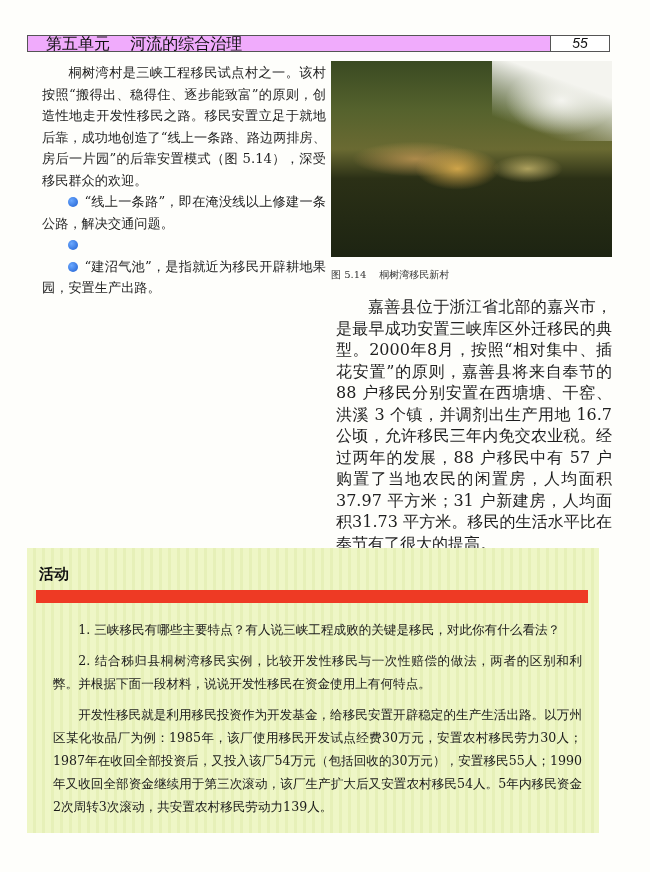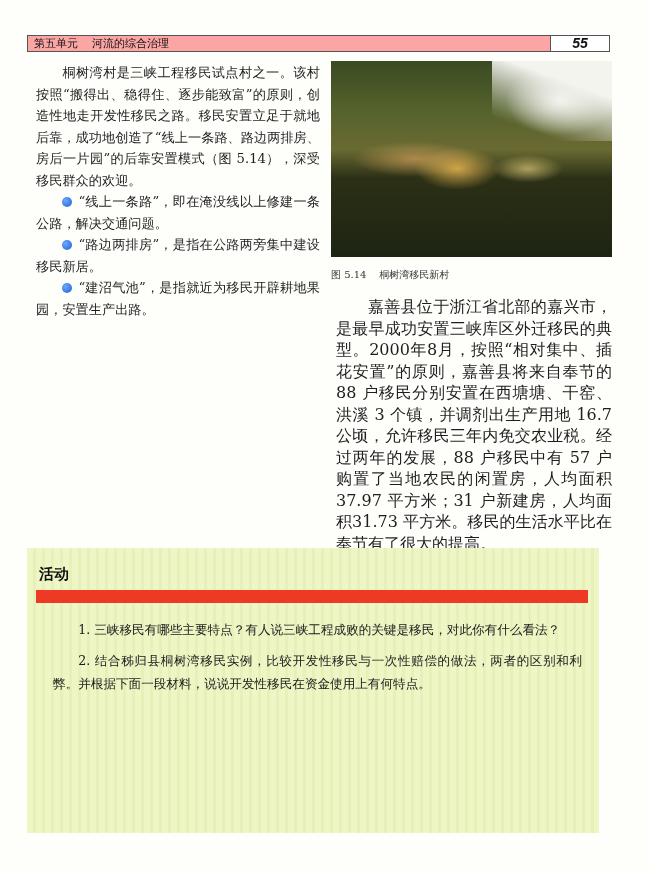--- a/index.html
+++ b/index.html
@@ -10,34 +10,34 @@
       overflow: hidden;
       font-family: "DejaVu Serif", "Liberation Serif", serif;
       color: #1e1e1e;
     }
     .header {
       position: absolute; left: 27px; top: 35px; width: 583px; height: 17px;
       display: flex; border: 1px solid #555;
       box-sizing: border-box;
     }
     .header-title {
-      flex: 1; background: #fca5a5;
+      flex: 1; background: #f0abfc;
       font-family: "DejaVu Sans", "Liberation Sans", sans-serif;
-      font-size: 11px; line-height: 15px; padding-left: 6px;
+      font-size: 16px; line-height: 15px; padding-left: 18px;
       color: #111; white-space: pre;
     }
     .header-page {
       width: 58px; background: #fff; border-left: 1px solid #555;
       text-align: center;
       font-family: "Liberation Sans", "DejaVu Sans", sans-serif;
-      font-weight: bold; font-style: italic; font-size: 14px; line-height: 15px;
+      font-weight: normal; font-style: italic; font-size: 14px; line-height: 15px;
       color: #111;
     }
     .col-left {
-      position: absolute; left: 36px; top: 62px; width: 284px;
+      position: absolute; left: 42px; top: 62px; width: 284px;
       font-size: 13.2px; line-height: 21.5px; text-align: justify;
     }
     .col-left p, .col-right p { margin: 0; text-indent: 2em; }
     .bullet-dot {
       display: inline-block; width: 10px; height: 10px; border-radius: 50%;
       background: radial-gradient(circle at 35% 35%, #6aa8ff, #1f5fd0);
       margin-right: 6px; vertical-align: -1px;
     }
     .photo {
       position: absolute; left: 331px; top: 61px; width: 281px; height: 196px;
@@ -83,33 +83,34 @@
 <body>
 
 <div class="header">
   <div class="header-title">第五单元    河流的综合治理</div>
   <div class="header-page">55</div>
 </div>
 
 <div class="col-left">
   <p>桐树湾村是三峡工程移民试点村之一。该村按照“搬得出、稳得住、逐步能致富”的原则，创造性地走开发性移民之路。移民安置立足于就地后靠，成功地创造了“线上一条路、路边两排房、房后一片园”的后靠安置模式（图 5.14），深受移民群众的欢迎。</p>
   <p><span class="bullet-dot"></span><span>“线上一条路”，即在淹没线以上修建一条公路，解决交通问题。</span></p>
-  <p><span class="bullet-dot"></span><span>“路边两排房”，是指在公路两旁集中建设移民新居。</span></p>
+  <p><span class="bullet-dot"></span></p>
   <p><span class="bullet-dot"></span><span>“建沼气池”，是指就近为移民开辟耕地果园，安置生产出路。</span></p>
 </div>
 
 <div class="photo" title="桐树湾移民新村 photo">
   <div class="photo-sky"></div>
 </div>
 <div class="caption">图 5.14    桐树湾移民新村</div>
 
 <div class="col-right">
   <p>嘉善县位于浙江省北部的嘉兴市，是最早成功安置三峡库区外迁移民的典型。2000年8月，按照“相对集中、插花安置”的原则，嘉善县将来自奉节的 88 户移民分别安置在西塘塘、干窑、洪溪 3 个镇，并调剂出生产用地 16.7公顷，允许移民三年内免交农业税。经过两年的发展，88 户移民中有 57 户购置了当地农民的闲置房，人均面积37.97 平方米；31 户新建房，人均面积31.73 平方米。移民的生活水平比在奉节有了很大的提高。</p>
 </div>
 
 <div class="activity">
   <div class="activity-title">活动</div>
   <div class="activity-bar"></div>
   <div class="activity-body">
     <p>1. 三峡移民有哪些主要特点？有人说三峡工程成败的关键是移民，对此你有什么看法？</p>
     <p>2. 结合秭归县桐树湾移民实例，比较开发性移民与一次性赔偿的做法，两者的区别和利弊。并根据下面一段材料，说说开发性移民在资金使用上有何特点。</p>
+    <p>开发性移民就是利用移民投资作为开发基金，给移民安置开辟稳定的生产生活出路。以万州区某化妆品厂为例：1985年，该厂使用移民开发试点经费30万元，安置农村移民劳力30人；1987年在收回全部投资后，又投入该厂54万元（包括回收的30万元），安置移民55人；1990年又收回全部资金继续用于第三次滚动，该厂生产扩大后又安置农村移民54人。5年内移民资金2次周转3次滚动，共安置农村移民劳动力139人。</p>
   </div>
 </div>
 
 </body></html>

